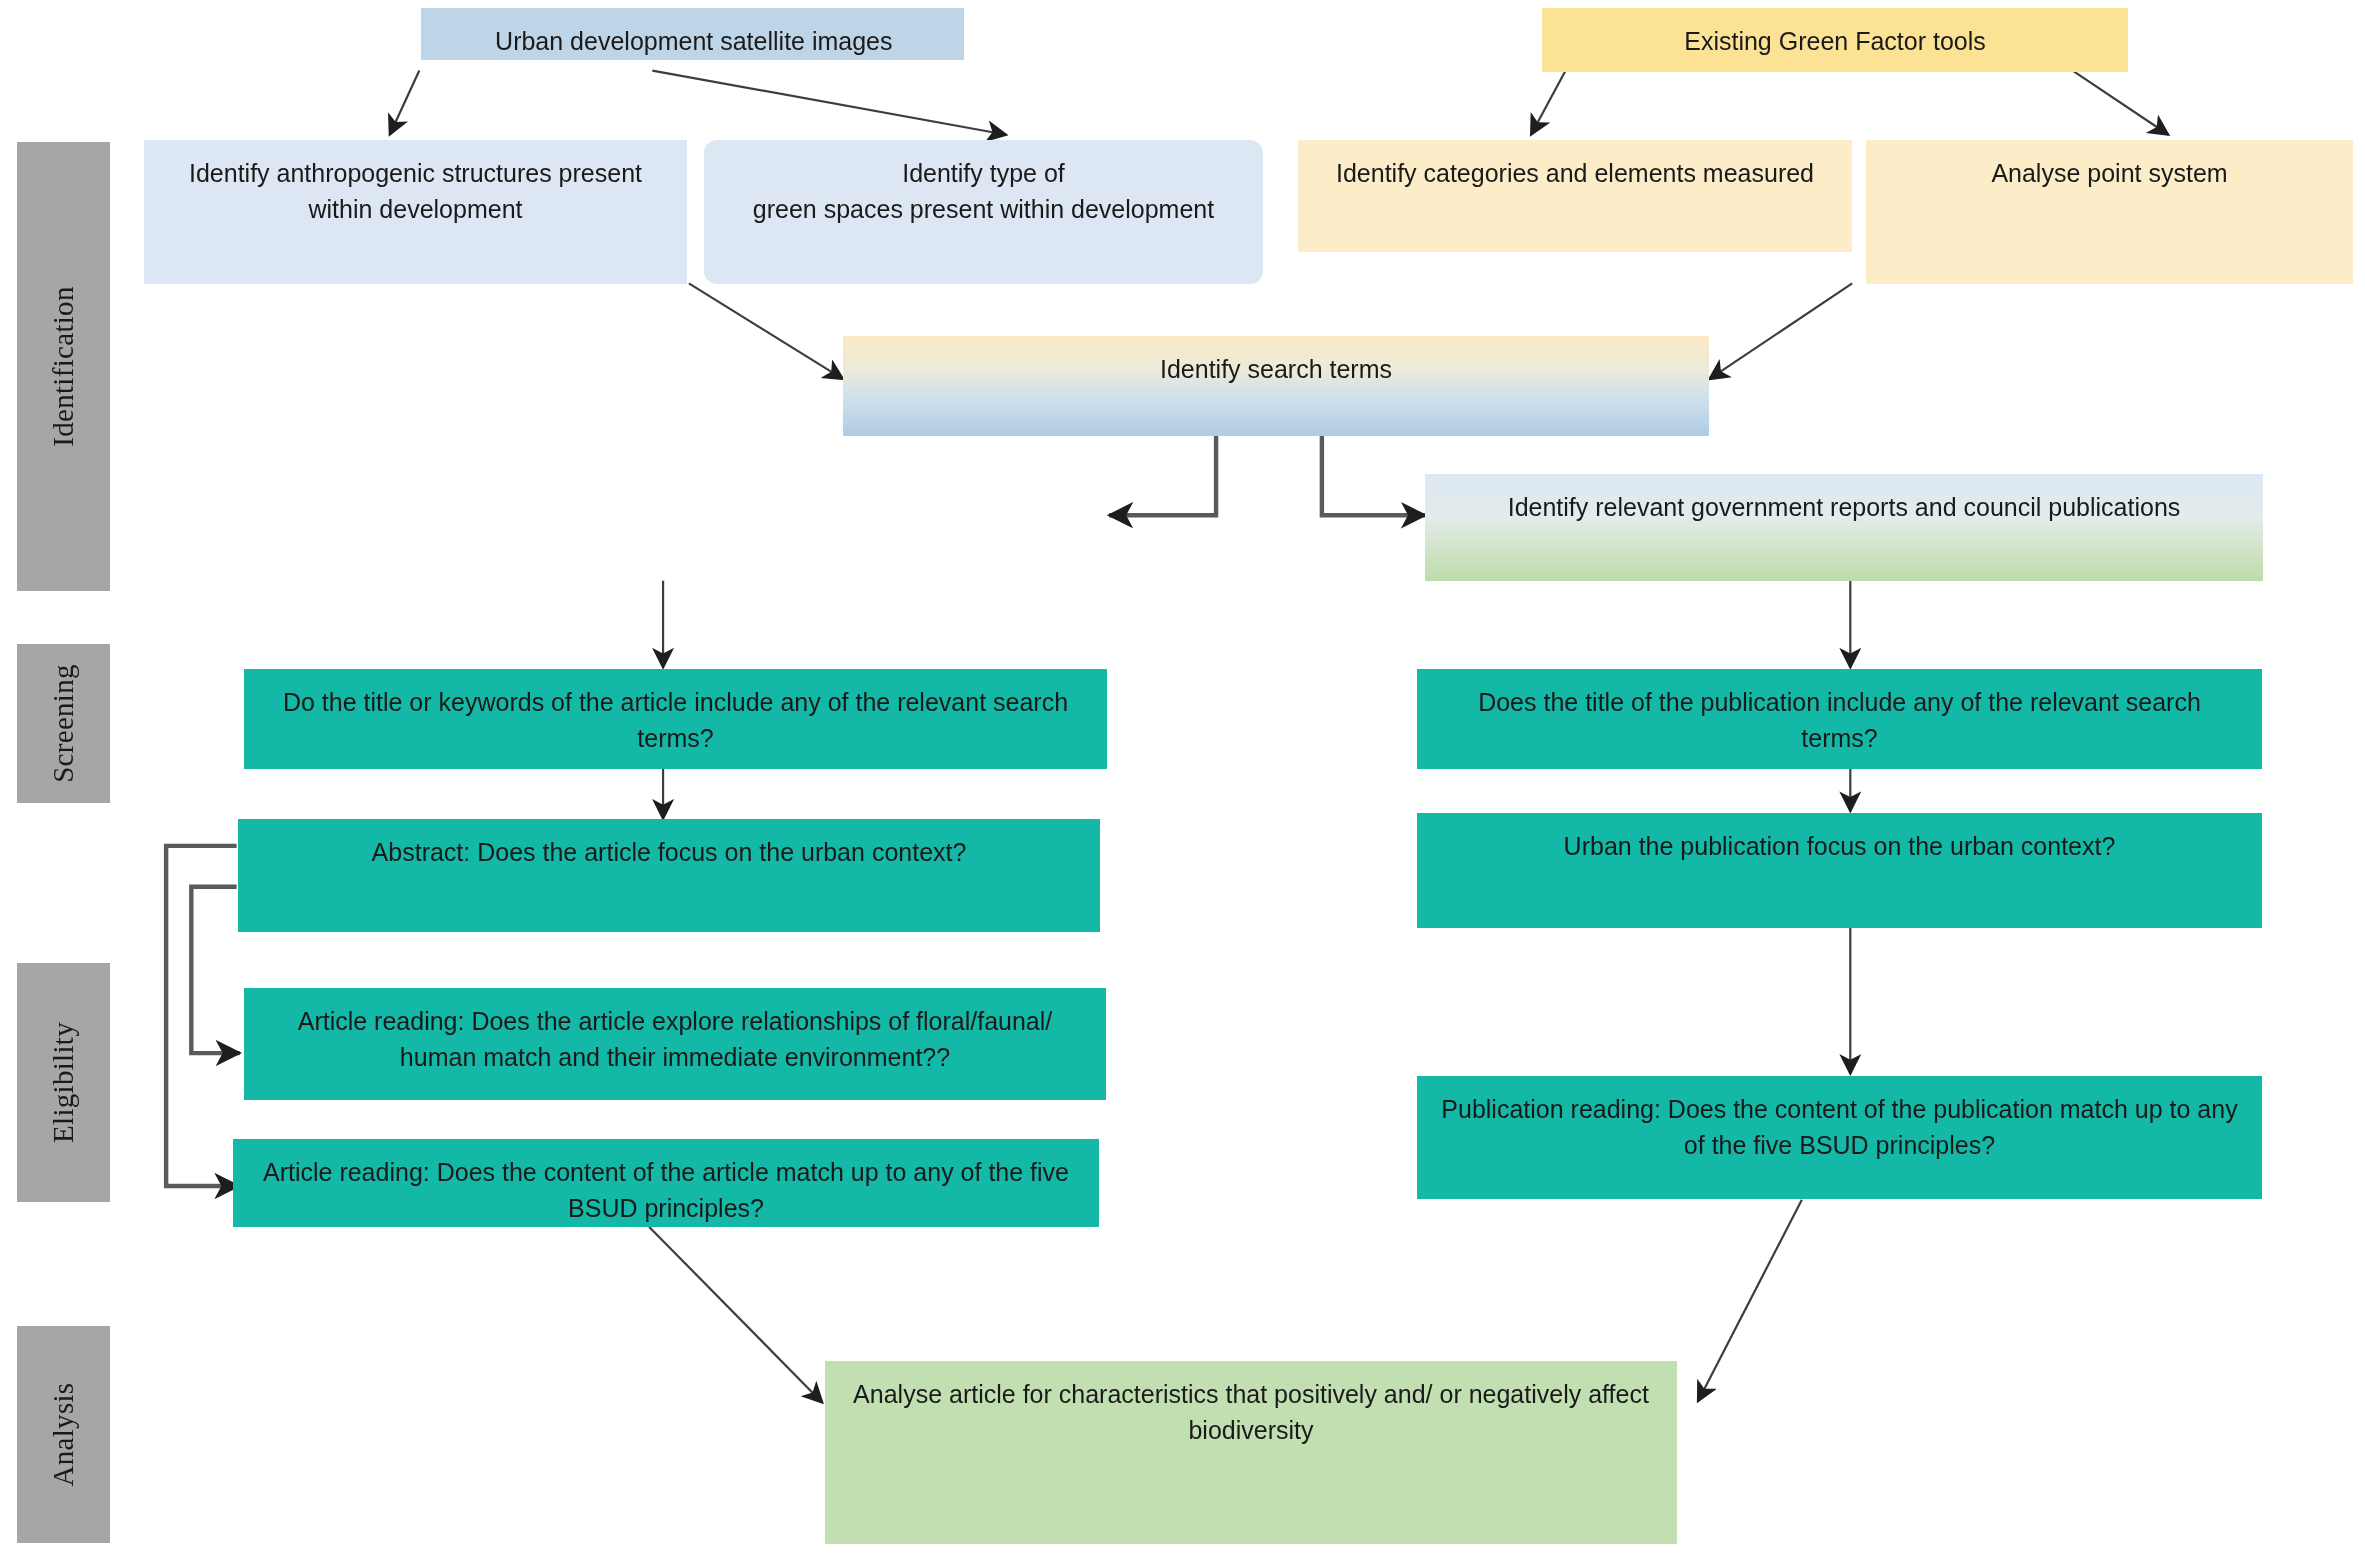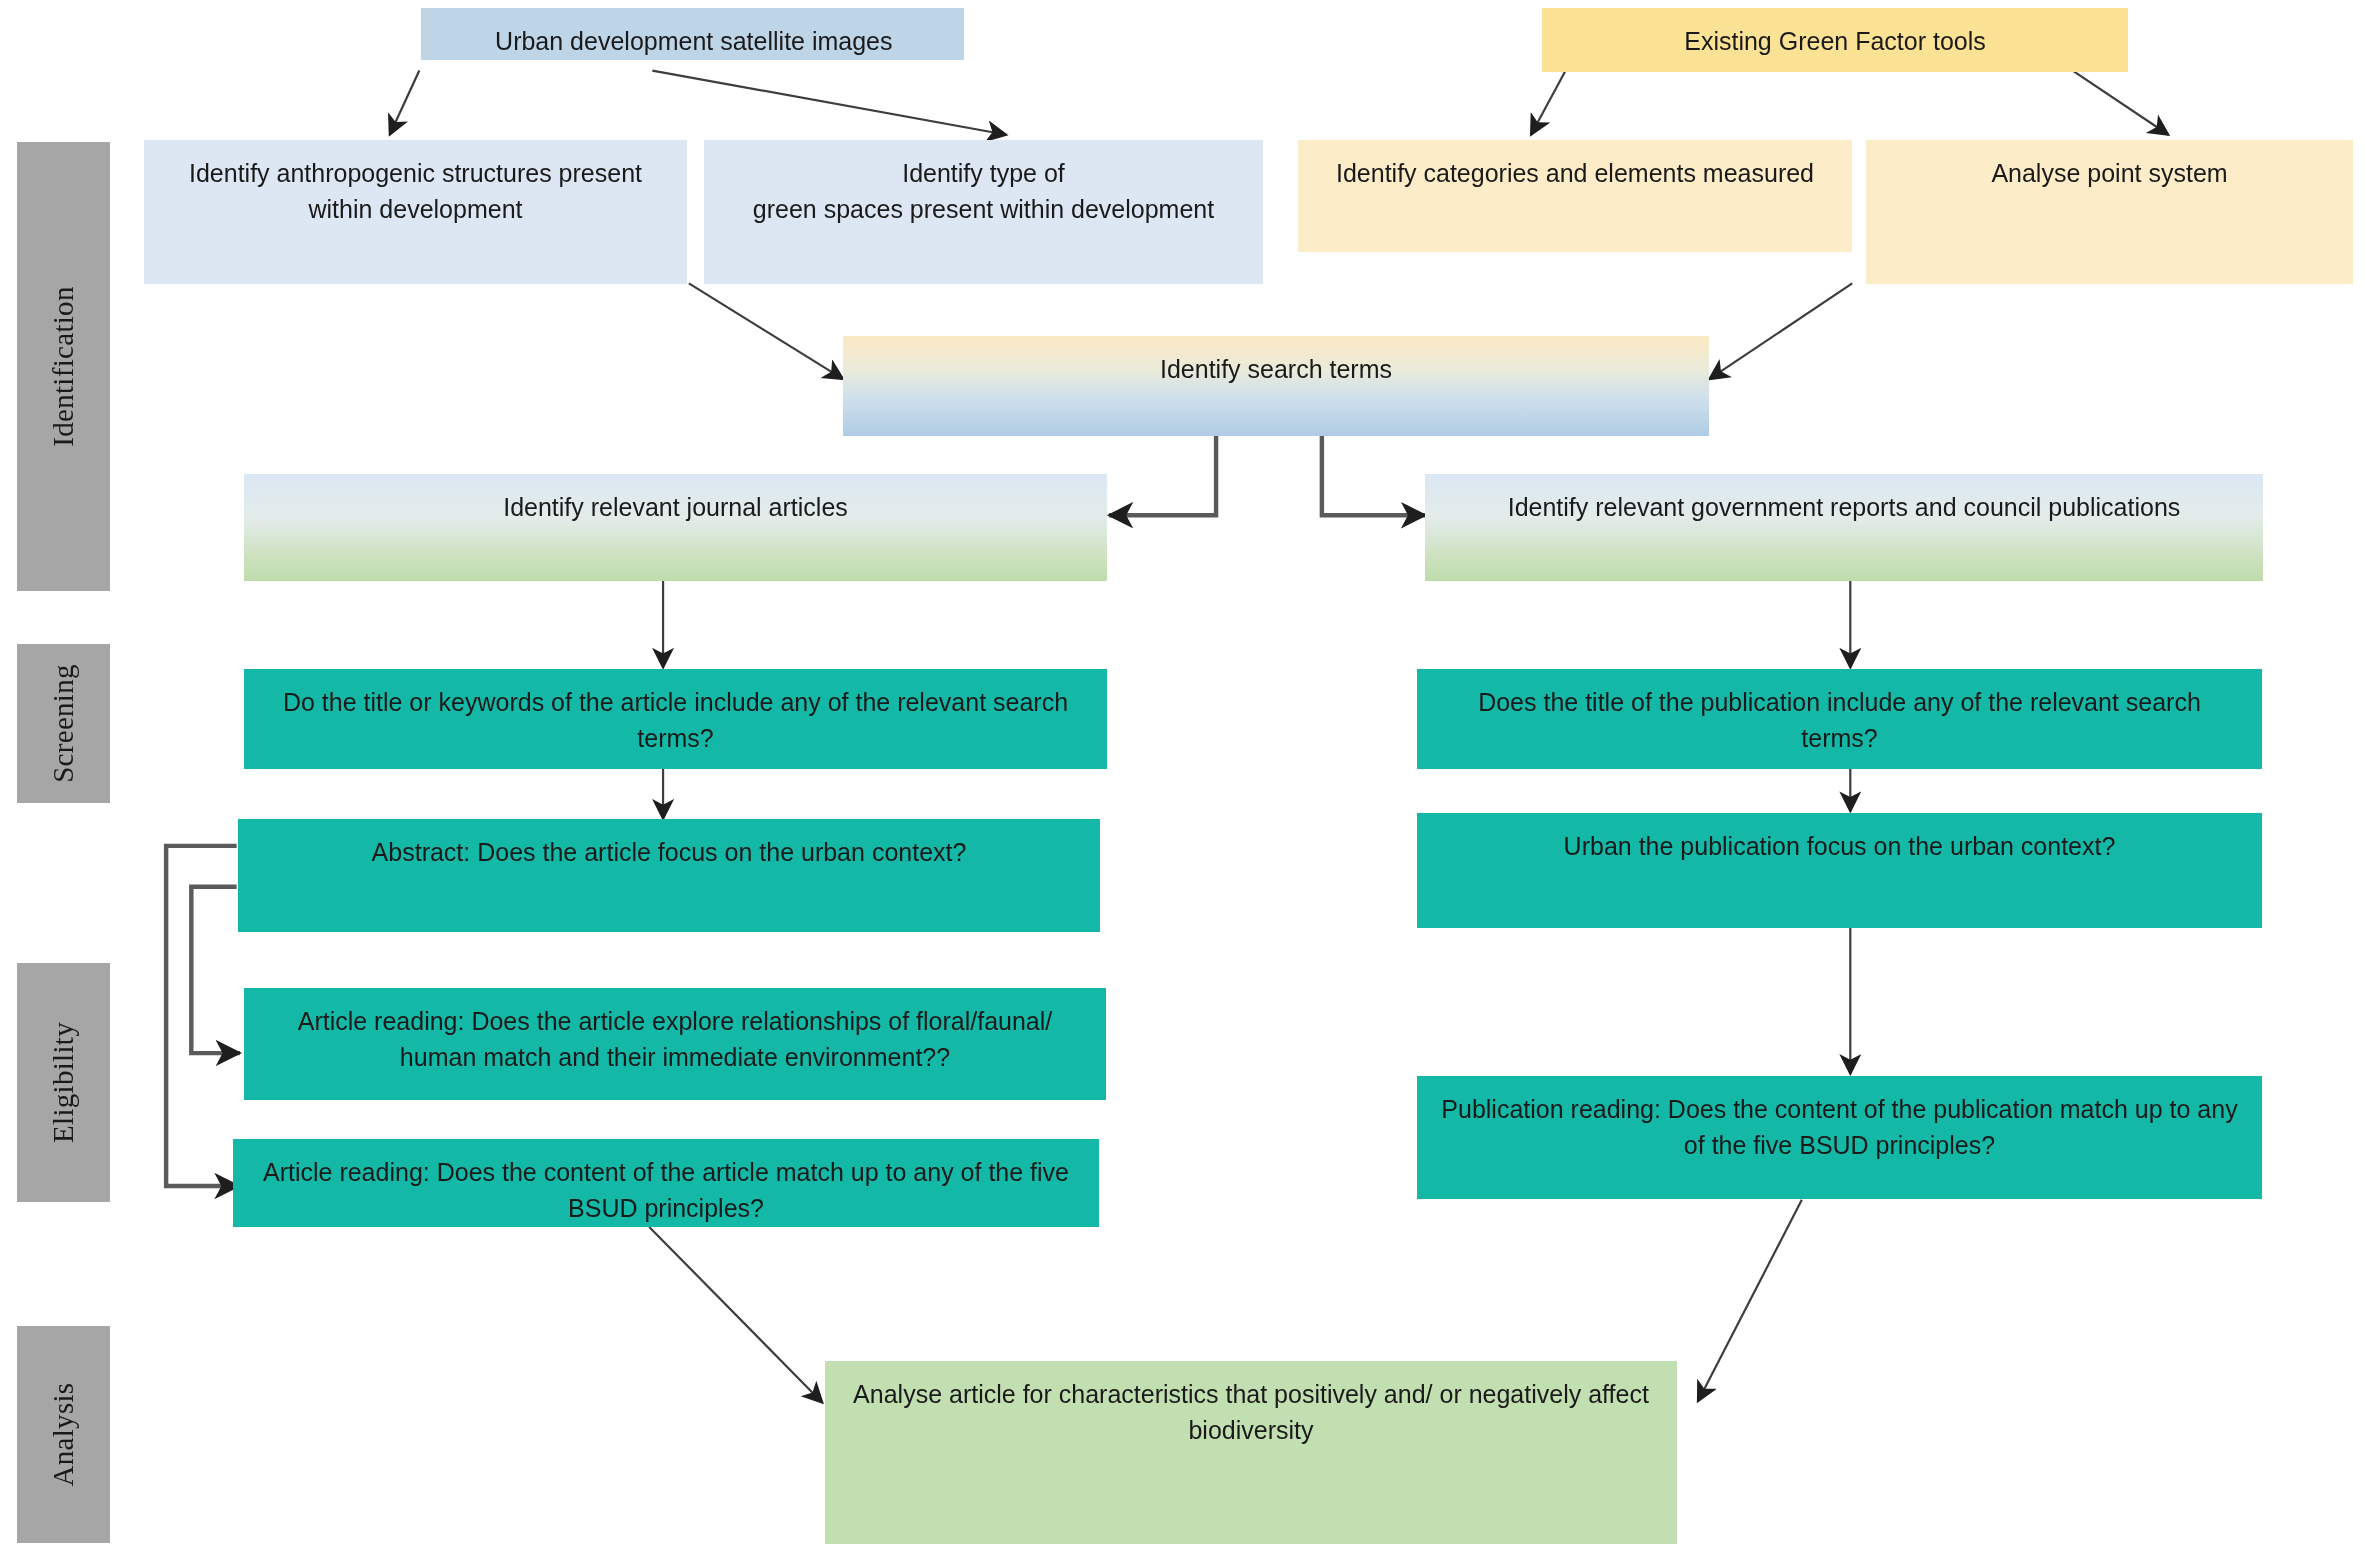--- a/index.html
+++ b/index.html
@@ -131,40 +131,37 @@
   </div>
 
   <div class="node fill-yellow" style="left:1542px; top:7.6px; width:586px; height:64px;">
     <span>Existing Green Factor tools</span>
   </div>
 
   <div class="node fill-blue-light" style="left:144px; top:140px; width:543px; height:144px;">
     <span>Identify anthropogenic structures present within development</span>
   </div>
 
-  <div class="node fill-blue-light" style="left:704px; top:140px; width:559px; height:144px;">
+  <div class="node fill-blue-light" style="left:704px; top:140px; width:559px; height:144px;border-radius:13px;">
     <span style="white-space:pre-line;">Identify type of
 green spaces present within development</span>
   </div>
 
   <div class="node fill-yellow-light" style="left:1298px; top:140px; width:554px; height:112px;">
     <span>Identify categories and elements measured</span>
   </div>
 
   <div class="node fill-yellow-light" style="left:1866px; top:140px; width:487px; height:144px;">
     <span>Analyse point system</span>
   </div>
 
   <div class="node fill-grad-yb" style="left:843px; top:336px; width:866px; height:100px;">
     <span>Identify search terms</span>
   </div>
 
-  <div class="node fill-grad-bg" style="left:244px; top:474px; width:863px; height:107px;">
-    <span>Identify relevant journal articles</span>
-  </div>
 
   <div class="node fill-grad-bg" style="left:1425px; top:474px; width:838px; height:107px;">
     <span>Identify relevant government reports and council publications</span>
   </div>
 
   <div class="node fill-green-pale" style="left:244px; top:669px; width:863px; height:100px;">
     <span>Do the title or keywords of the article include any of the relevant search terms?</span>
   </div>
 
   <div class="node fill-green-pale" style="left:1417px; top:669px; width:845px; height:100px;">

